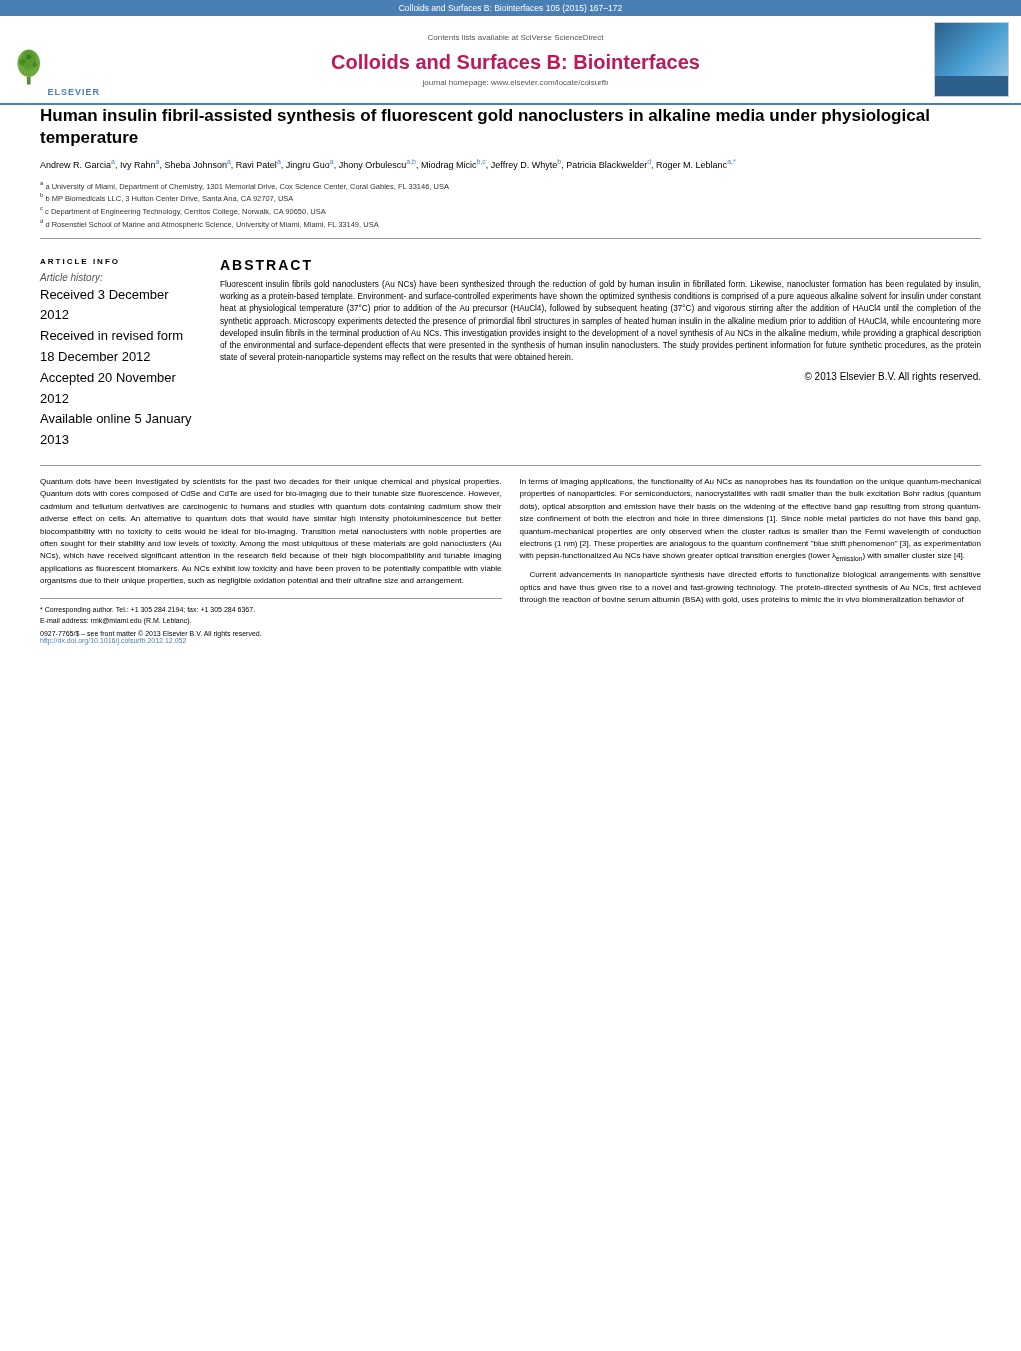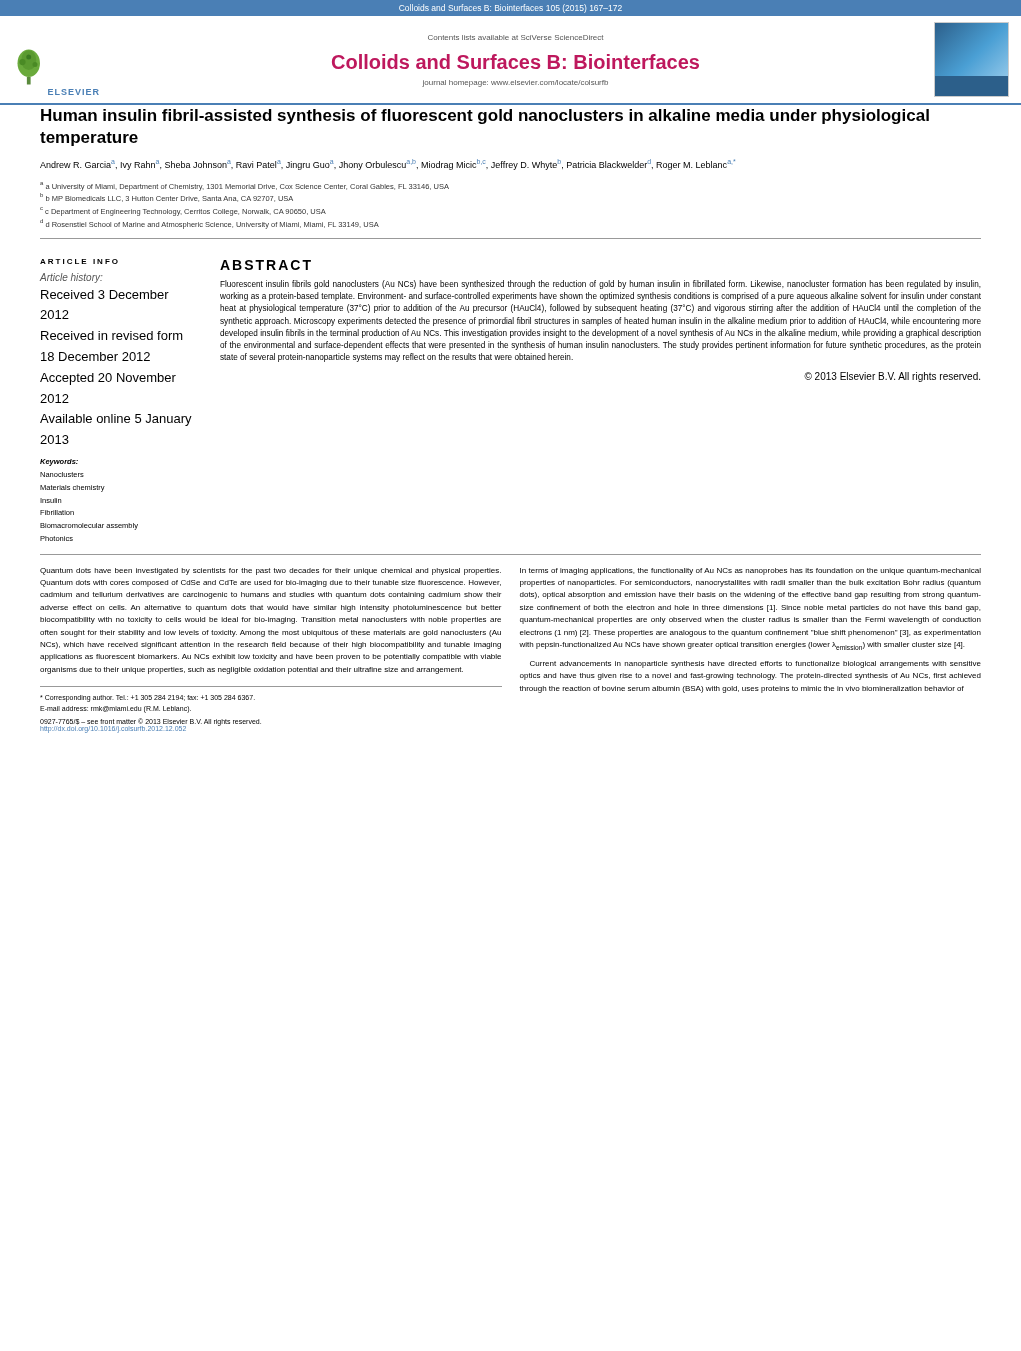--- a/index.html
+++ b/index.html
@@ -371,31 +371,20 @@
 
         <div class="info-section-label">Article history:</div>
         <div class="info-dates">
           <div>Received 3 December 2012</div>
           <div>Received in revised form</div>
           <div>18 December 2012</div>
           <div>Accepted 20 November 2012</div>
           <div>Available online 5 January 2013</div>
         </div>
 
-        <div class="keywords-section">
-          <h4>Keywords:</h4>
-          <div class="keywords-list">
-            <div>Nanoclusters</div>
-            <div>Materials chemistry</div>
-            <div>Insulin</div>
-            <div>Fibrillation</div>
-            <div>Biomacromolecular assembly</div>
-            <div>Photonics</div>
-          </div>
-        </div>
       </div>
 
       <div class="abstract-col">
         <h3>ABSTRACT</h3>
         <div class="abstract-text">Fluorescent insulin fibrils gold nanoclusters (Au NCs) have been synthesized through the reduction of gold by human insulin in fibrillated form. Likewise, nanocluster formation has been regulated by insulin, working as a protein-based template. Environment- and surface-controlled experiments have shown the optimized synthesis conditions is comprised of a pure aqueous alkaline solvent for insulin under constant heat at physiological temperature (37°C) prior to addition of the Au precursor (HAuCl4), followed by subsequent heating (37°C) and vigorous stirring after the addition of HAuCl4 until the completion of the synthetic approach. Microscopy experiments detected the presence of primordial fibril structures in samples of heated human insulin in the alkaline medium prior to addition of HAuCl4, while encountering more developed insulin fibrils in the terminal production of Au NCs. This investigation provides insight to the development of a novel synthesis of Au NCs in the alkaline medium, while providing a graphical description of the environmental and surface-dependent effects that were presented in the synthesis of human insulin nanoclusters. The study provides pertinent information for future synthetic procedures, as the protein state of several protein-nanoparticle systems may reflect on the results that were obtained herein.</div>
         <div class="copyright-line">© 2013 Elsevier B.V. All rights reserved.</div>
       </div>
     </div>
 
     <hr class="divider">

